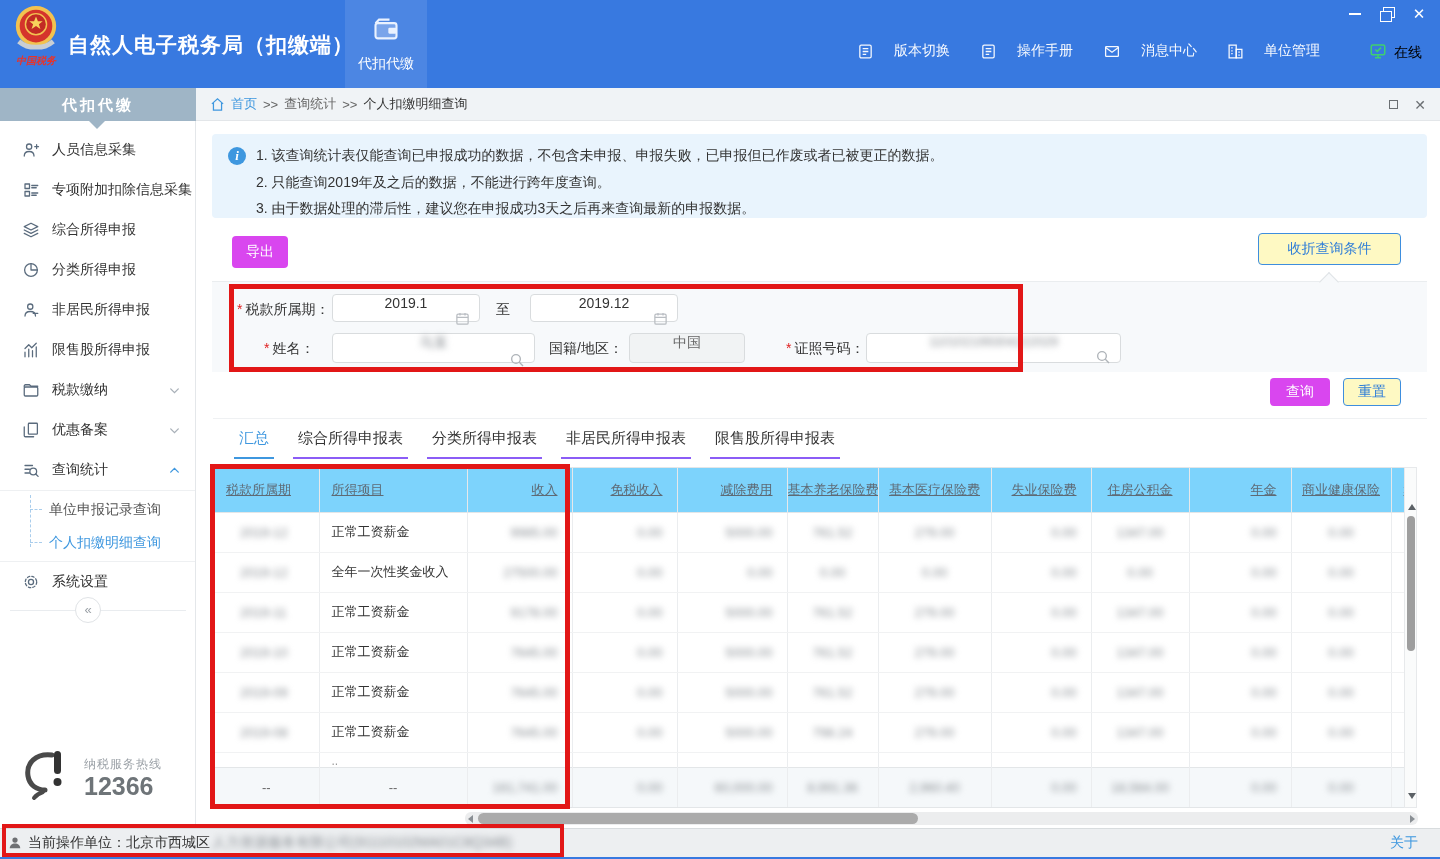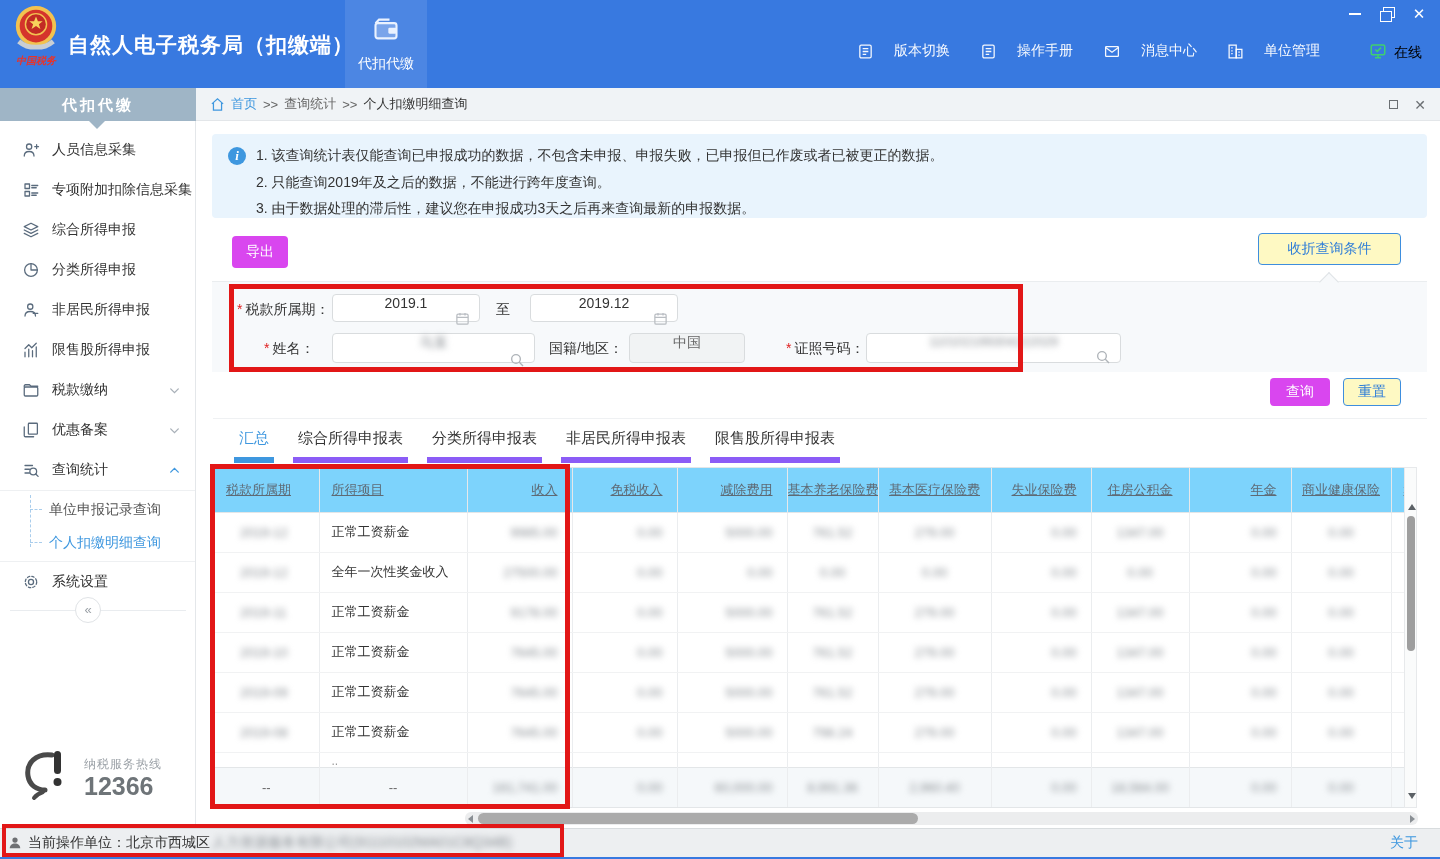--- a/index.html
+++ b/index.html
@@ -62,21 +62,21 @@
   .caret-up { position:absolute; left:1322px; top:275px; width:14px; height:14px; background:#F7F9FB; border-left:1px solid #DFE3E6; border-top:1px solid #DFE3E6; transform:rotate(45deg); }
   .flabel { position:absolute; font-size:14px; color:#333; white-space:nowrap; }
   .star { color:#E02020; margin-right:3px; }
   .field { position:absolute; background:#fff; border:1px solid #D9DCDE; border-radius:4px; display:flex; align-items:center; padding:0 9px; font-size:14px; color:#333;flex-direction:column; }
   .field.disabled { background:#F1F3F4; color:#666; }
   .field .tail-ic { margin-left:auto; display:flex; }
   .pblur { filter:blur(3px); color:#8a8f94; }
 
   
   .tabs { position:absolute; left:234px; top:427px; display:flex; gap:19px; }
-  .tab { font-size:15px; color:#333; padding:2px 5px 9px 5px; border-bottom:6px solid #8b5cf6; cursor:pointer; white-space:nowrap; }
+  .tab { font-size:15px; color:#333; padding:2px 5px 9px 5px; border-bottom:2px solid #8b5cf6; cursor:pointer; white-space:nowrap; }
   .tab.active { color:#3E97DF; border-bottom-color:#3E97DF; }
 
   
   .grid-wrap { position:absolute; left:213px; top:467px; width:1192px; height:341px; border:1px solid #E3E6E8; overflow:hidden; background:#fff; }
   #grid { border-collapse:collapse; table-layout:fixed; width:1191px; }
   #grid th { height:44px; font-weight:normal; font-size:13px; color:#5E6A75; border-right:1px solid #E6E8EA; border-bottom:1px solid #E3E6E8; background:#7dd3fc; white-space:nowrap; overflow:hidden;text-decoration:underline; }
   #grid td { height:40px; font-size:13px; color:#666; border-right:1px solid #EBEDEF; border-bottom:1px solid #F1F2F3; white-space:nowrap; overflow:hidden; }
   #grid .al { text-align:left; padding-left:12px; }
   #grid .ar { text-align:right; padding-right:14px; }
   #grid .ac { text-align:center; }

